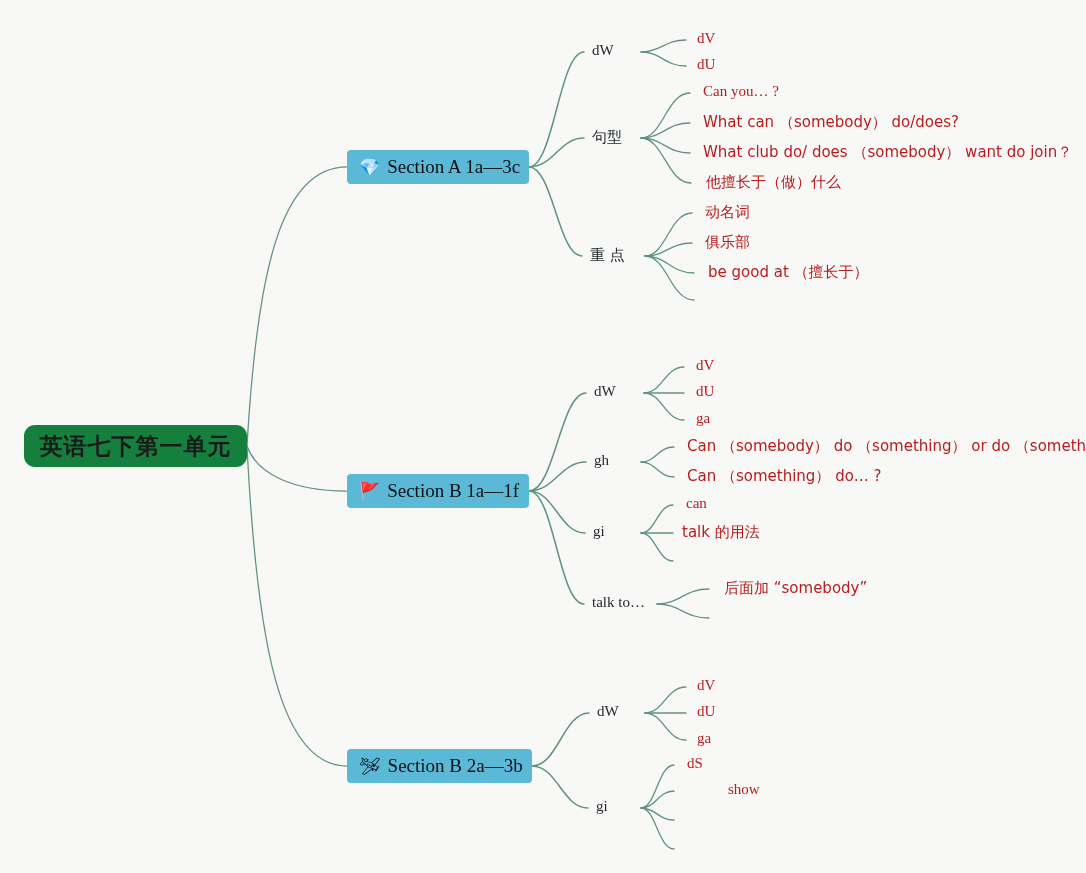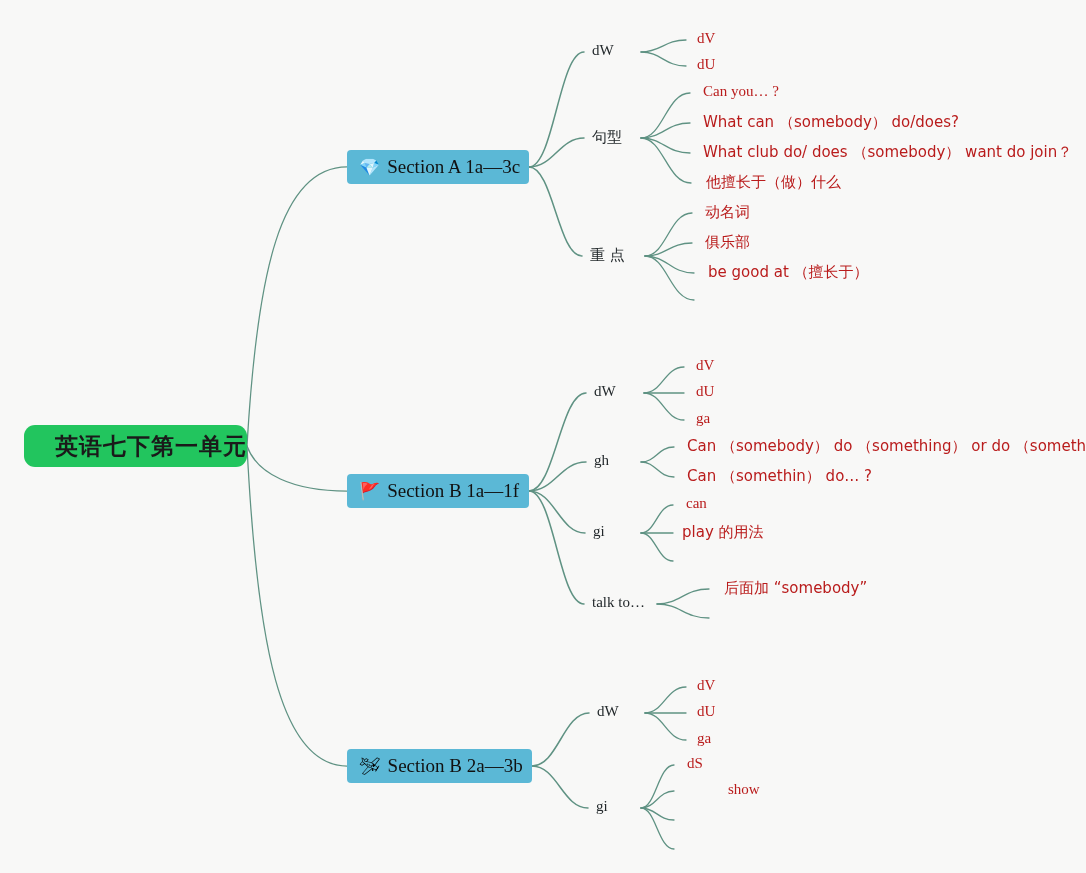--- a/index.html
+++ b/index.html
@@ -28,25 +28,25 @@
     height: 873px;
     pointer-events: none;
   }
   
   .root-node {
     position: absolute;
     left: 24px;
     top: 425px;
     width: 223px;
     height: 42px;
-    background: #22c55e;
+    background: #15803d;
     border-radius: 11px;
     display: flex;
     align-items: center;
-    justify-content: flex-end;
+    justify-content: center;
     box-sizing: border-box;
   }
   .root-node .root-label {
     font-family: "DejaVu Sans", sans-serif;
     font-weight: bold;
     font-size: 23px;
     color: #1a1a1a;
     letter-spacing: 1px;
     white-space: nowrap;
   }
@@ -172,23 +172,23 @@
       <div class="leaf-label cjk" style="left: 703px; top: 113px; text-align: center;">What can （somebody） do/does?</div>
       <div class="leaf-label cjk" style="left: 703px; top: 143px;">What club do/ does （somebody） want do join？</div>
       <div class="leaf-label cjk" style="left: 706px; top: 173px;">他擅长于（做）什么</div>
       <div class="leaf-label cjk" style="left: 705px; top: 203px;">动名词</div>
       <div class="leaf-label cjk" style="left: 705px; top: 233px;">俱乐部</div>
       <div class="leaf-label cjk" style="left: 708px; top: 263px;">be good at （擅长于）</div>
       <div class="leaf-label" style="left: 696px; top: 357px;">dV</div>
       <div class="leaf-label" style="left: 696px; top: 383px;">dU</div>
       <div class="leaf-label" style="left: 696px; top: 410px;">ga</div>
       <div class="leaf-label cjk" style="left: 687px; top: 437px;">Can （somebody） do （something） or do （somethin</div>
-      <div class="leaf-label cjk" style="left: 687px; top: 467px;">Can （somethin） do… ?</div>
+      <div class="leaf-label cjk" style="left: 687px; top: 467px;">Can （something） do… ?</div>
       <div class="leaf-label" style="left: 686px; top: 495px;">can</div>
-      <div class="leaf-label cjk" style="left: 682px; top: 523px;">play 的用法</div>
+      <div class="leaf-label cjk" style="left: 682px; top: 523px;">talk 的用法</div>
       <div class="leaf-label cjk" style="left: 724px; top: 579px;">后面加 “somebody”</div>
       <div class="leaf-label" style="left: 697px; top: 677px;">dV</div>
       <div class="leaf-label" style="left: 697px; top: 703px;">dU</div>
       <div class="leaf-label" style="left: 697px; top: 730px;">ga</div>
       <div class="leaf-label" style="left: 687px; top: 755px;">dS</div>
       <div class="leaf-label" style="left: 687px; top: 781px; margin-left: 41px;">show</div>
     </div>
 
 </div>
 

